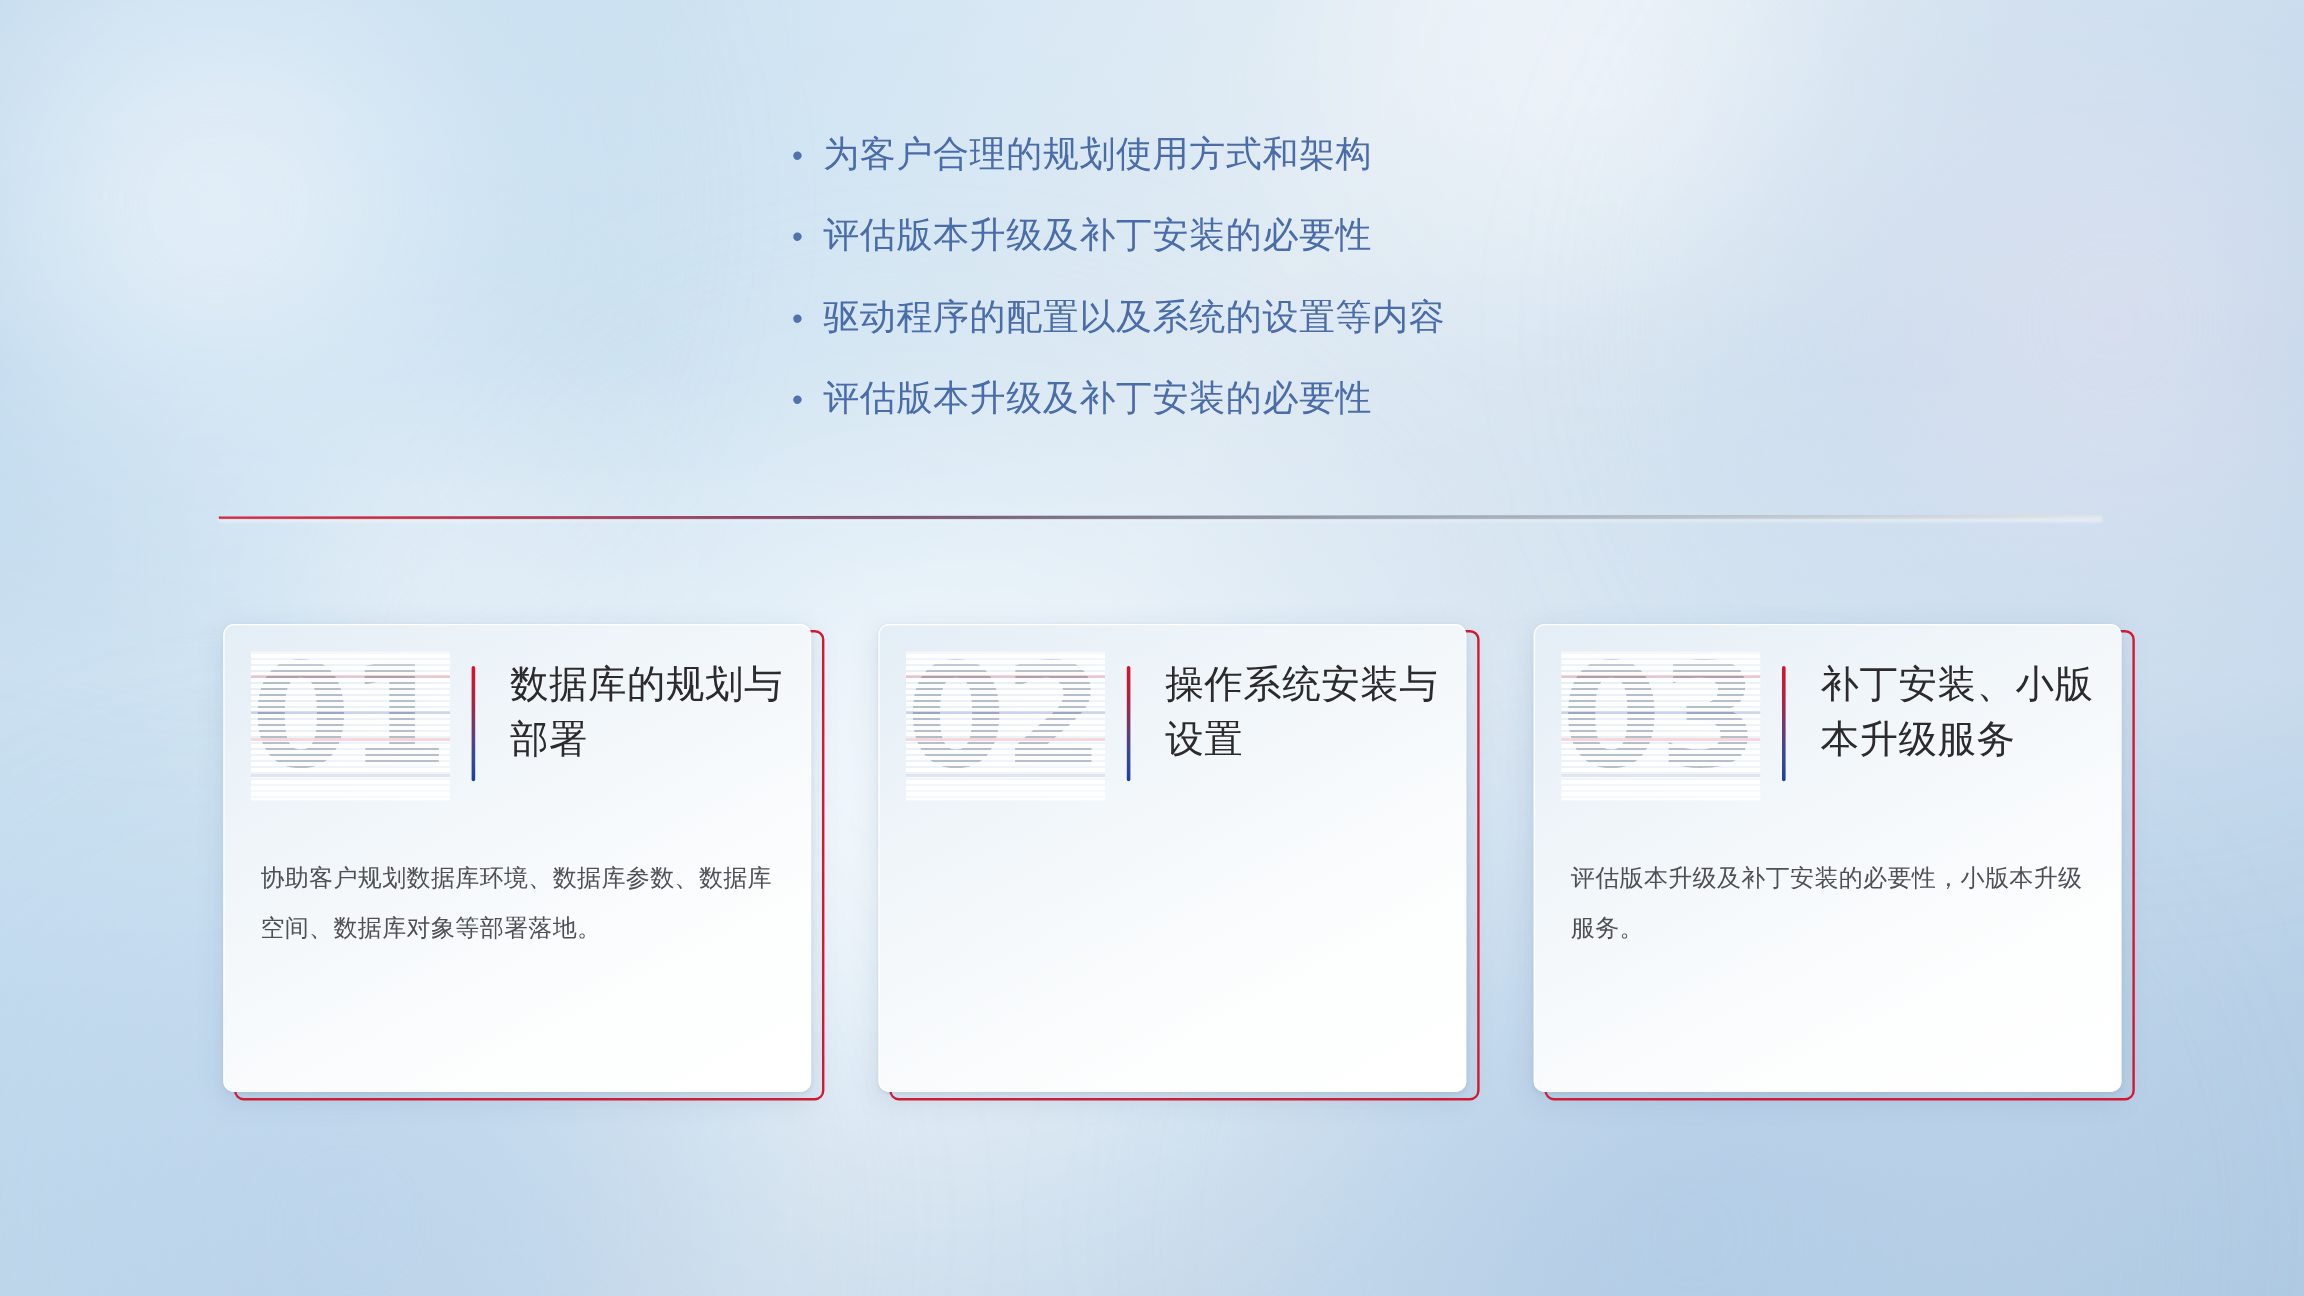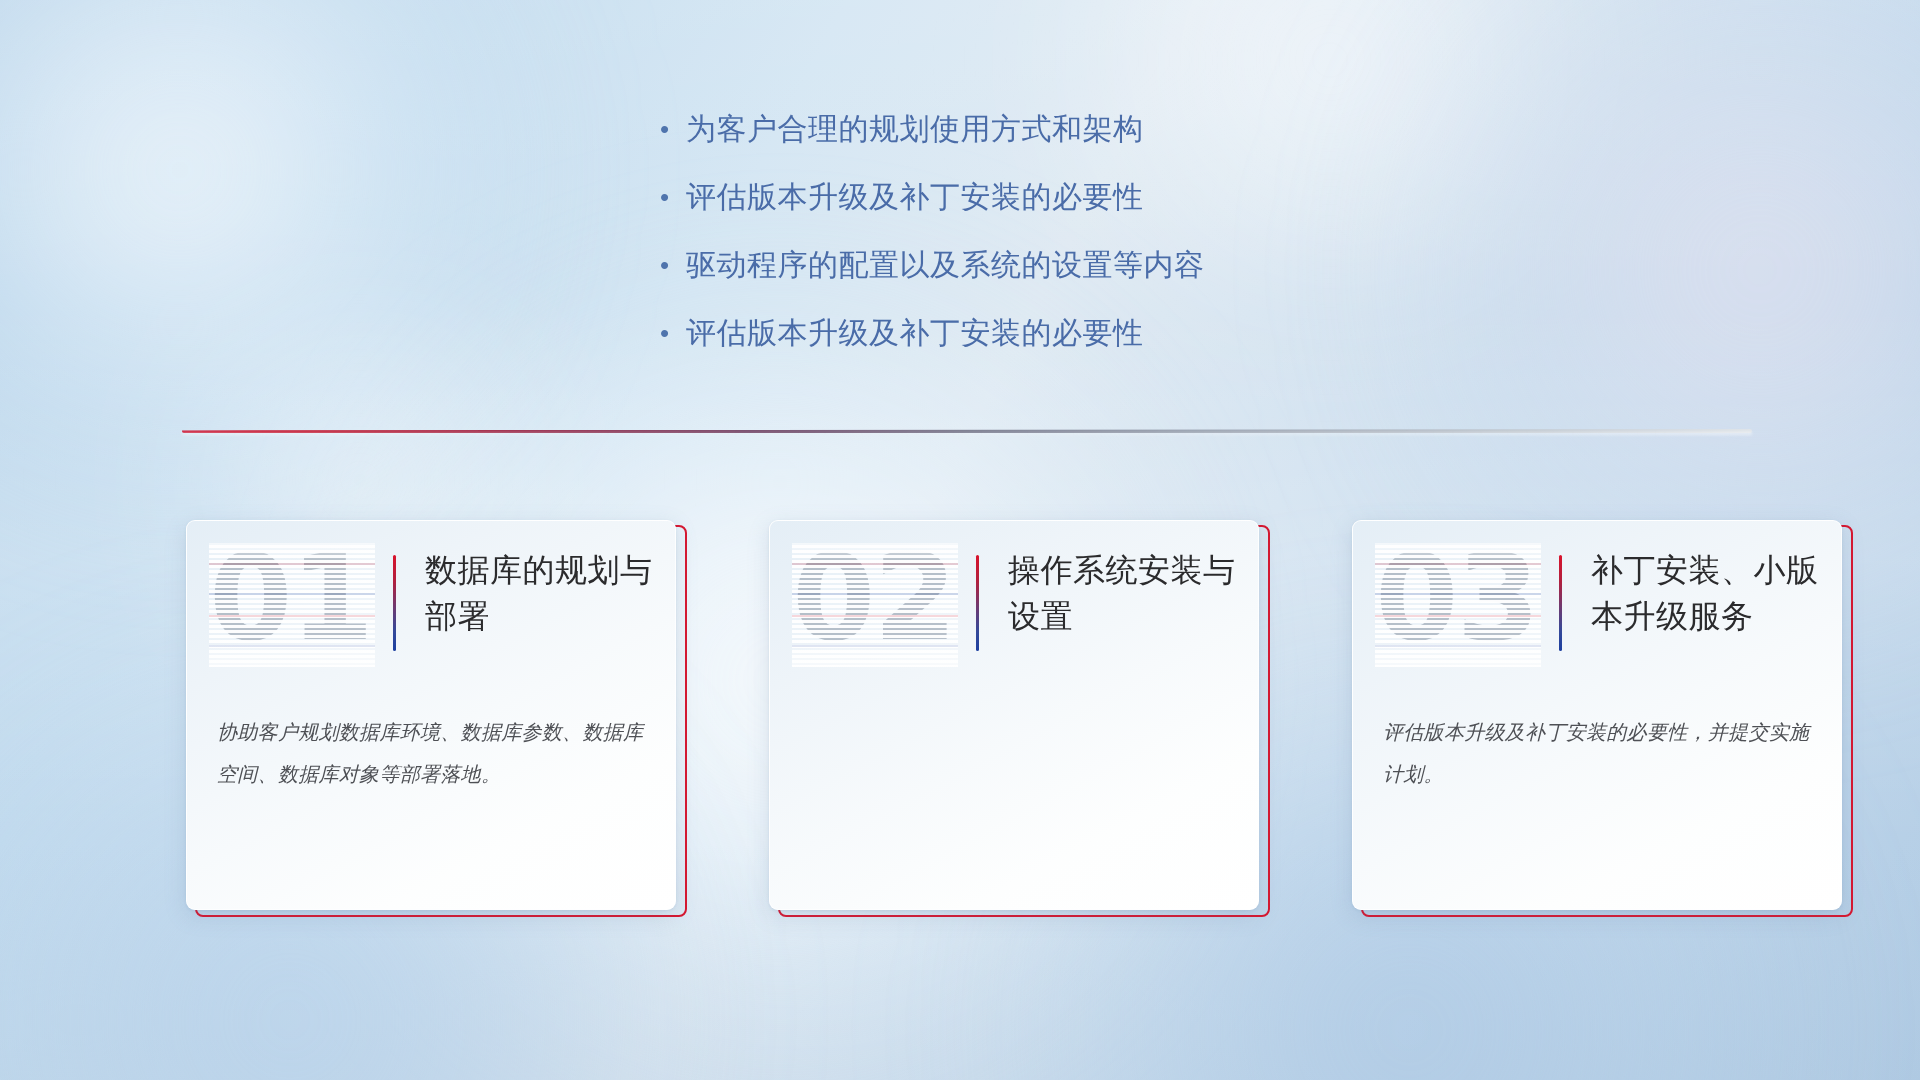--- a/index.html
+++ b/index.html
@@ -51,21 +51,21 @@
     clip-path:polygon(0 35%,100% 0,100% 100%,0 100%);
   }
   #divider .sheen{
     position:absolute;left:0;top:7px;width:100%;height:3px;
     background:linear-gradient(90deg,rgba(255,255,255,.45),rgba(255,255,255,.1) 40%,rgba(255,255,255,.5));
     filter:blur(1.5px);
   }
 
   
   #cards{position:absolute;left:186px;top:520px;display:flex;gap:58px;}
-  .card-wrap{position:relative;width:488px;height:388px;padding-left:37px;}
+  .card-wrap{position:relative;width:488px;height:388px;}
   .accent{
     position:absolute;left:9px;top:5px;width:488px;height:388px;
     border:2px solid #d7162f;border-radius:8px;
     box-shadow:0 0 0 0 rgba(0,0,0,0);
   }
   .card{
     position:absolute;left:0;top:0;width:488px;height:388px;
     border-radius:9px;overflow:hidden;
     background:linear-gradient(152deg,#e4eef6 0%,#eef4f9 26%,#f7fafc 54%,#fdfefe 76%,#ffffff 100%);
     box-shadow:0 6px 22px rgba(92,124,158,.18), 0 1px 3px rgba(92,124,158,.12);
@@ -105,21 +105,21 @@
   .vbar{
     position:absolute;left:206px;top:34px;width:3px;height:96px;border-radius:2px;
     background:linear-gradient(180deg,#d9132c 0%,#b0203f 28%,#6c3a72 55%,#33499a 80%,#1d3fa0 100%);
   }
   .card-title{
     position:absolute;left:238px;top:26px;width:232px;
     font-size:32px;line-height:46px;color:#2b2b2d;font-weight:400;letter-spacing:.5px;
   }
   .card-body{
     position:absolute;left:30px;top:190px;width:430px;
-    font-size:20px;line-height:42px;color:#4e5055;letter-spacing:.3px;font-style:italic;
+    font-size:20px;line-height:42px;color:#4e5055;letter-spacing:.3px;
   }
 </style>
 </head>
 <body>
 
 <div id="bg">
   <div class="bg-base"></div>
   <div class="glow g1"></div>
   <div class="glow g6"></div>
   <div class="glow g3"></div>
@@ -195,17 +195,17 @@
       <div class="card-head">
         <div class="num">
           <span>03</span>
           <div class="stripes"></div>
           <div class="tint"></div>
           <div class="fade"></div>
         </div>
         <div class="vbar"></div>
         <div class="card-title">补丁安装、小版本升级服务</div>
       </div>
-      <div class="card-body">评估版本升级及补丁安装的必要性，并提交实施计划。</div>
+      <div class="card-body">评估版本升级及补丁安装的必要性，小版本升级服务。</div>
     </div>
   </div>
 
 </div>
 
 </body></html>

